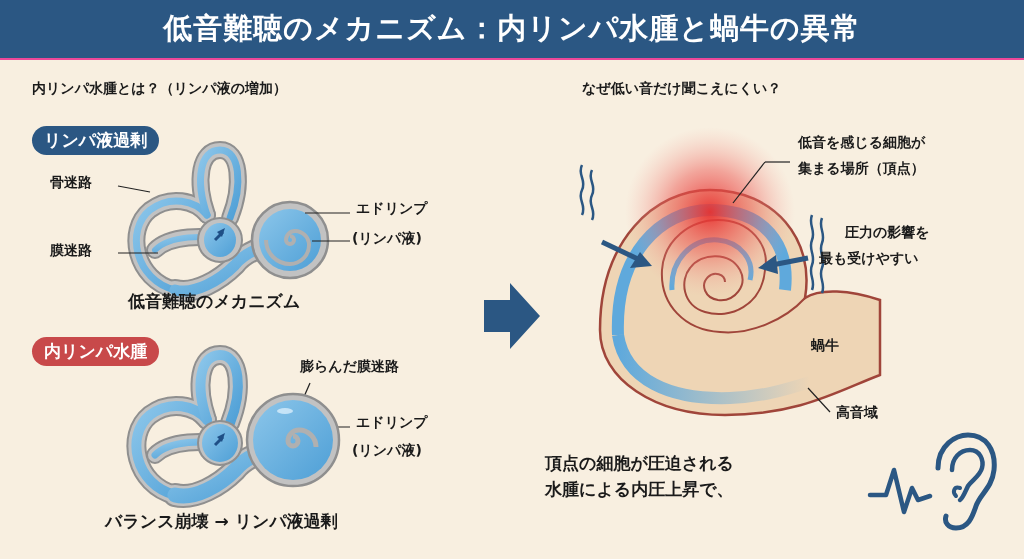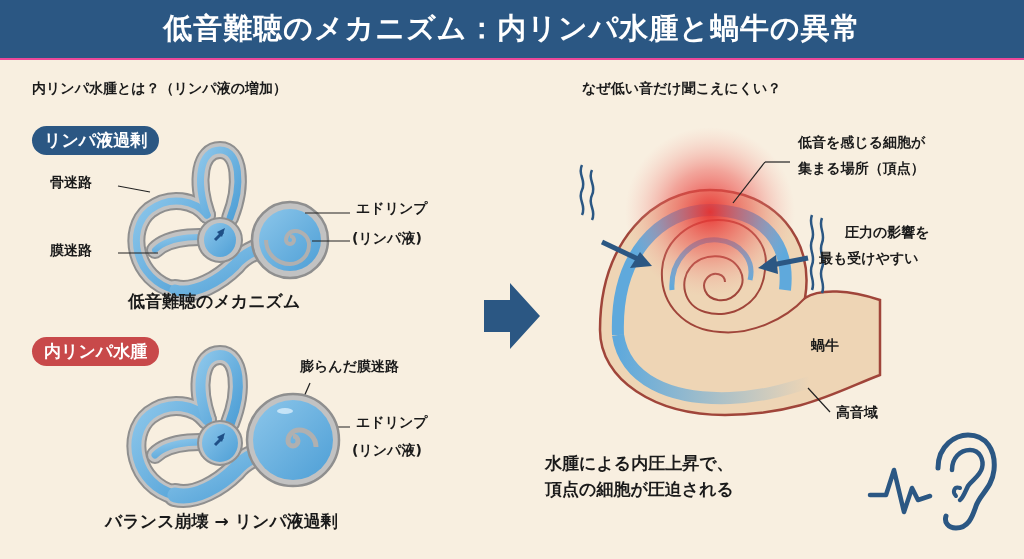--- a/index.html
+++ b/index.html
@@ -155,22 +155,22 @@
 </svg>
 
 <div class="lbl" style="left:798px; top:134px;">低音を感じる細胞が</div>
 <div class="lbl" style="left:798px; top:160px;">集まる場所（頂点）</div>
 <div class="lbl" style="left:845px; top:224px;">圧力の影響を</div>
 <div class="lbl" style="left:819px; top:250px;">最も受けやすい</div>
 <div class="lbl" style="left:795px; top:337px;margin-left:16px;">蝸牛</div>
 <div class="lbl" style="left:836px; top:404px;">高音域</div>
 
 <div class="bottom-text">
+  <div>頂点の細胞が圧迫される</div>
   <div>水腫による内圧上昇で、</div>
-  <div>頂点の細胞が圧迫される</div>
 </div>
 
 <svg style="left:868px; top:430px;" width="130" height="105" viewBox="0 0 130 105">
   <polyline points="2,65 18,65 26,40 36,82 44,58 50,70 62,66" fill="none" stroke="#2b5783" stroke-width="4.5" stroke-linejoin="round" stroke-linecap="round"></polyline>
   <path d="M70 38 C70 15 88 5 100 5 C118 5 128 20 126 40 C124 58 112 64 108 76 C104 88 100 98 88 98 C80 98 76 92 78 86" fill="none" stroke="#2b5783" stroke-width="5" stroke-linecap="round"></path>
   <path d="M84 40 C84 28 92 20 102 20 C112 20 116 30 114 38 C112 46 104 50 100 56 C97 62 95 68 92 70" fill="none" stroke="#2b5783" stroke-width="4.5" stroke-linecap="round"></path>
   <path d="M92 58 C86 56 84 62 88 66" fill="none" stroke="#2b5783" stroke-width="4" stroke-linecap="round"></path>
 </svg>
 
 </body></html>

